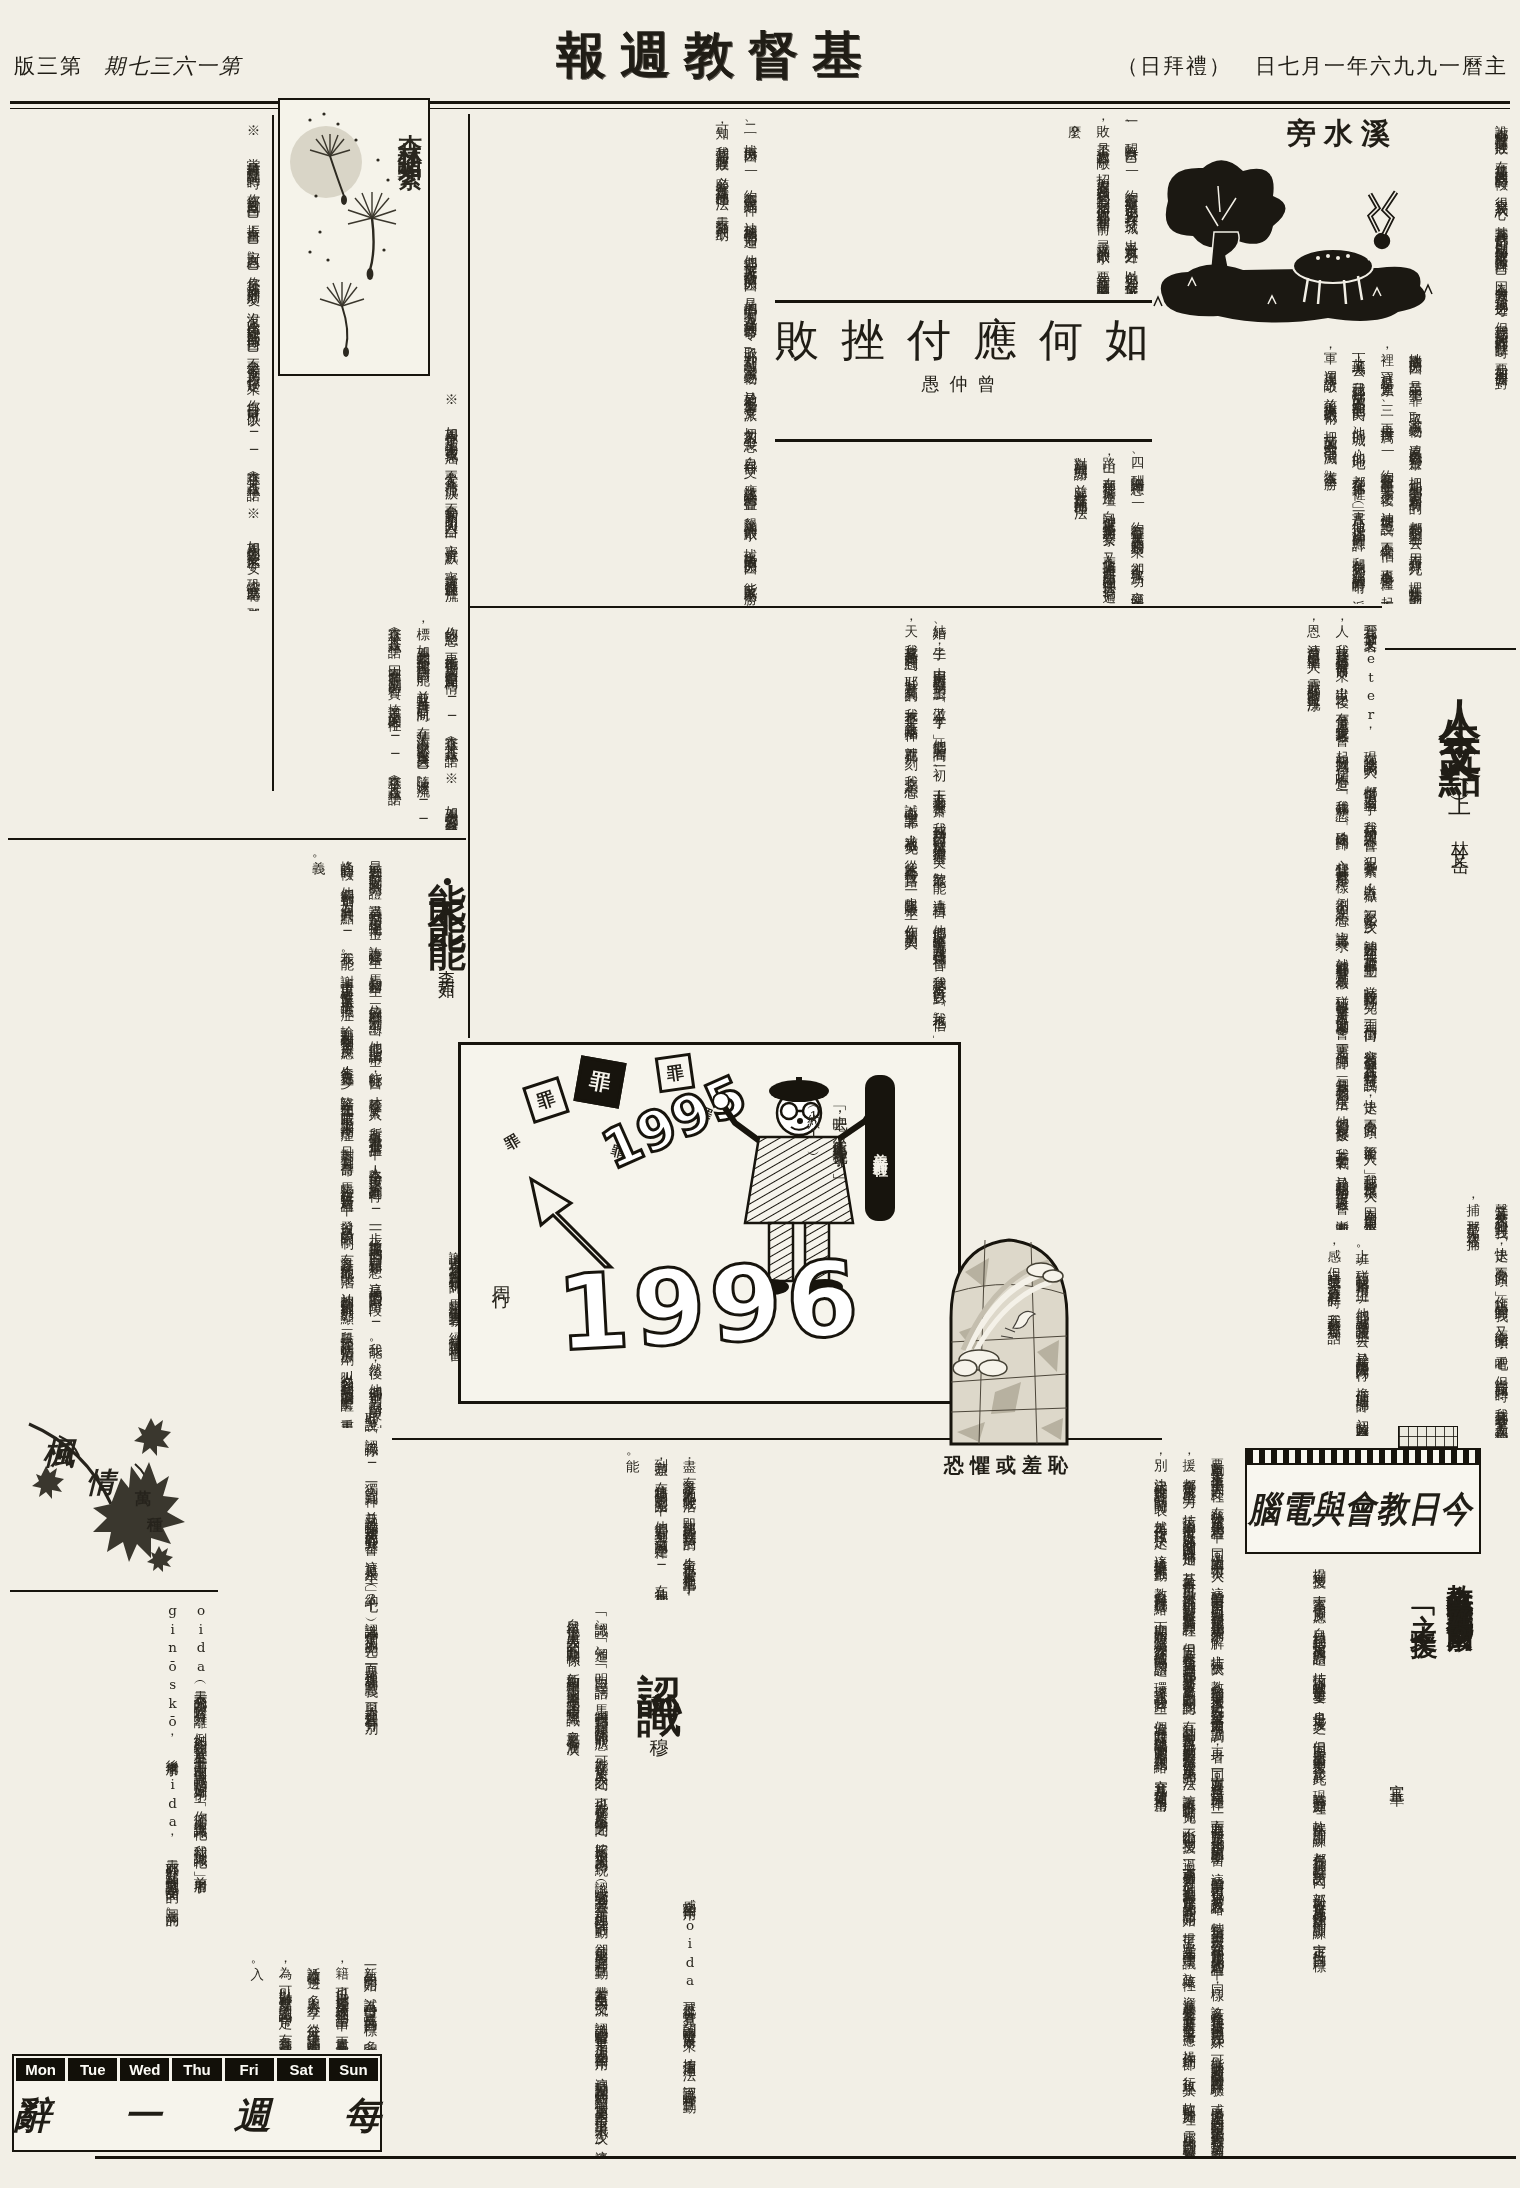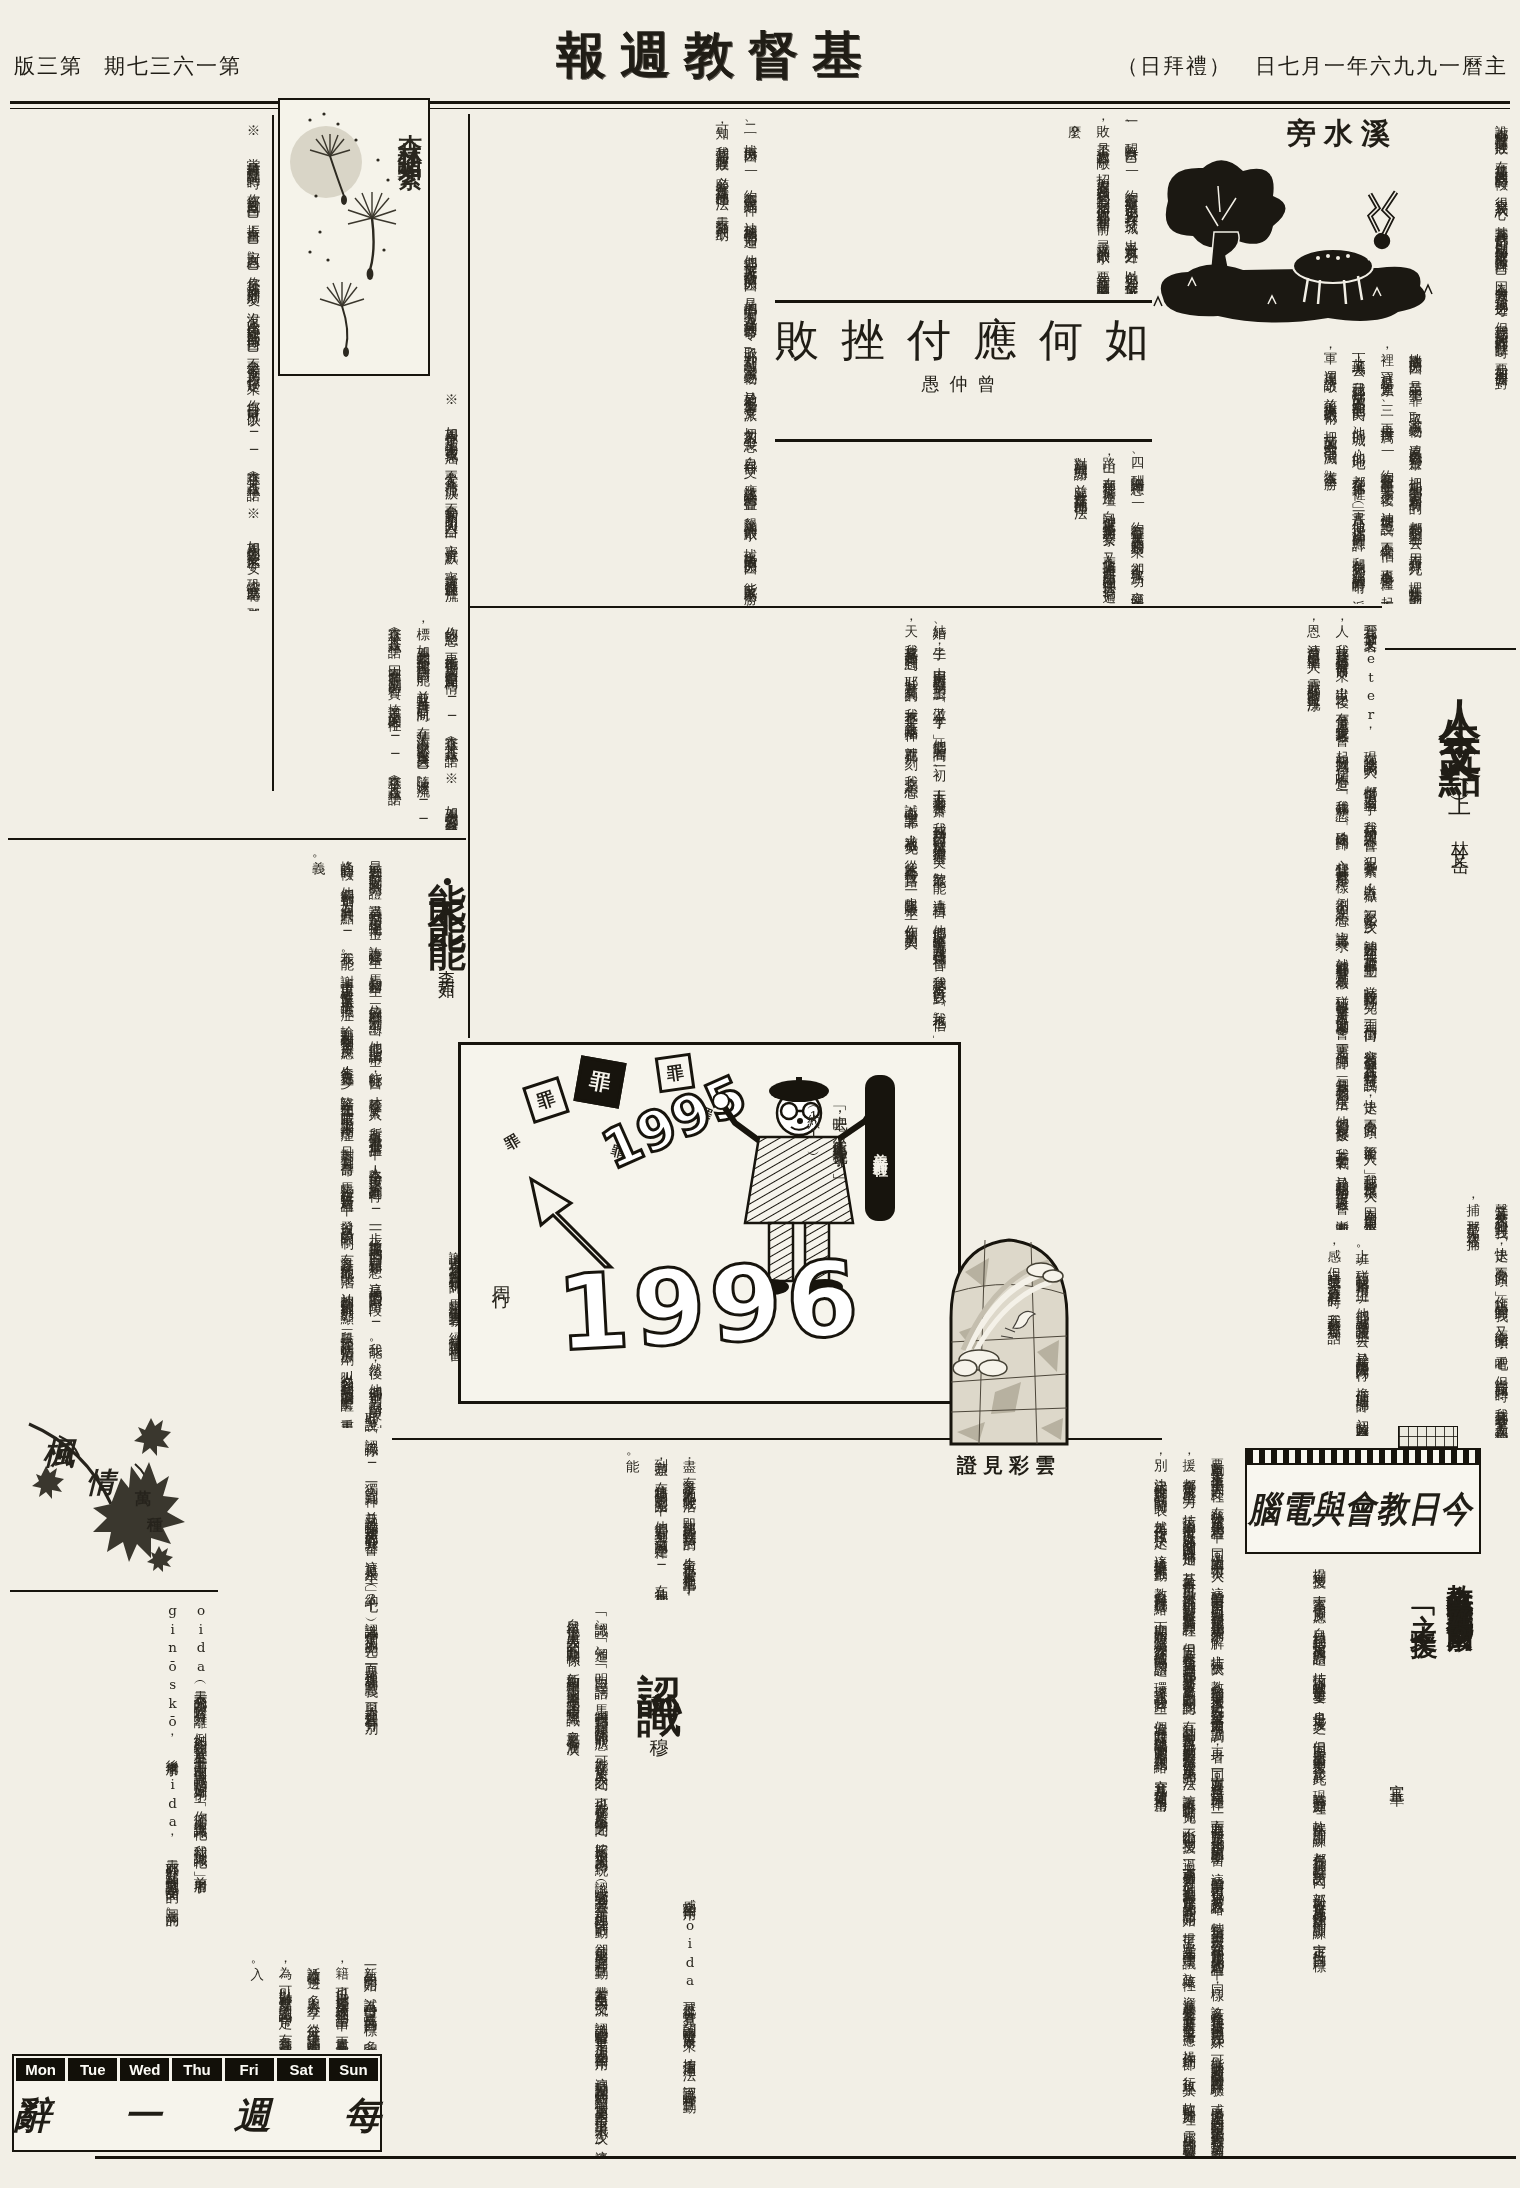--- a/index.html
+++ b/index.html
@@ -50,21 +50,21 @@
             font-family:"DejaVu Serif",serif;font-style:italic;white-space:nowrap;}
   .glasscap{position:absolute;font-size:20px;font-weight:bold;letter-spacing:6px;background:#f2efe6;text-align:center;}
   .xlogo{font-size:29px;font-weight:bold;letter-spacing:8px;white-space:nowrap;}
 </style>
 </head>
 <body>
 
 <div id="page">
 
   <div class="abs hdr" style="left:14px;top:52px;text-align:right;">版三第</div>
-  <div class="abs hdr" style="left:104px;top:52px;">期七三六一第</div>
+  <div class="abs hdr" style="left:104px;top:52px;font-style:italic;">期七三六一第</div>
   <div class="abs masthead" style="left:556px;top:22px;">報週教督基</div>
   <div class="abs hdr" style="right:12px;top:52px;">（日拜禮）　日七月一年六九九一曆主</div>
   <div class="hline" style="left:10px;top:101px;width:1500px;height:3px;"></div>
   <div class="hline" style="left:10px;top:108px;width:1500px;height:1px;"></div>
 
   <div class="abs xlogo" style="left:1287px;top:114px;">旁水溪</div>
   <svg class="abs" style="left:1148px;top:146px;" width="288" height="190" viewBox="0 0 288 190">
     <path d="M20,55 Q15,20 55,22 Q75,5 95,25 Q130,15 125,50 Q150,60 125,80 Q120,105 90,95 Q60,110 45,90 Q10,90 20,55 Z" fill="#1b1812"></path>
     <path d="M66,86 L60,150 L86,150 L78,110 Q95,100 90,86 Z" fill="#1b1812" stroke="#f2efe6" stroke-width="1.5"></path>
     <path d="M70,80 L58,60 M74,74 L88,52 M72,66 L70,40" stroke="#f2efe6" stroke-width="1.5" fill="none"></path>
@@ -251,21 +251,21 @@
     <g fill="#f6f3ea" stroke="#444034" stroke-width="1.5">
       <ellipse cx="34" cy="128" rx="20" ry="10"></ellipse>
         <ellipse cx="20" cy="136" rx="12" ry="8"></ellipse>
         <ellipse cx="48" cy="136" rx="14" ry="8"></ellipse>
       <ellipse cx="96" cy="38" rx="14" ry="7"></ellipse>
         <ellipse cx="108" cy="44" rx="10" ry="6"></ellipse>
     </g>
     <path d="M74,84 q8,-8 16,-2 q-6,2 -8,8 q-4,8 -14,6 q4,-6 6,-12" fill="#f6f3ea" stroke="#44403a" stroke-width="1.2"></path>
     <path d="M60,96 l10,4 M56,104 l12,2" stroke="#44403a" stroke-width="1.2"></path>
   </svg>
-  <div class="glasscap" style="left:938px;top:1452px;width:142px;">證見彩雲</div>
+  <div class="glasscap" style="left:938px;top:1452px;width:142px;">恐懼或羞恥</div>
 
   <div class="vtext" style="left:392px;top:1448px;width:312px;height:152px;">盡；有許多病人他不能救活，即使那些得到醫治的，生命也不是掌握在他手中。當生命去到盡頭，在這種限制的光景中，他們看到亙古不滅的定律──在神凡事都能。</div>
   <div class="vhead" style="left:620px;top:1638px;width:70px;height:250px;">
     <span style="font-size:44px;font-weight:bold;letter-spacing:18px;">認識</span>
     <span style="font-size:19px;margin-top:30px;">穆</span>
   </div>
   <div class="vtext" style="left:388px;top:1608px;width:228px;height:548px;">「認識」、「知道」、「明白」等詞語，馬上叫我們聯想一種關係的狀態，可能存在於人與人之間，也可能存在於人與事物之間。按照希伯來人的傳統，認識（或者知識）並不是一種純理性的活動，卻是兩者之間一種互動、帶着有生命的交流。認識的過程中更是加上了感官的作用，這個動詞在舊約聖經一個重要的字根上出現了不少次，這種認識活動自然也注重人與人之間的互動關係。新約聖經用了兩個希臘文詞語表達認識，意思各有層次。</div>
   <div class="vtext" style="left:612px;top:1888px;width:92px;height:268px;">感官的作用，oida就是從「看見」一詞的字根發展而來，按這個用法，認識是一種互動。</div>
   <div class="vtext" style="left:222px;top:1402px;width:164px;height:548px;">耶穌說：「認識你──獨一的真神，並且認識你所差來的耶穌基督，這就是永生。」（約十七3）認識神不是個人的光芒，而是一種進程的意義，與另一種進程有分別。</div>
 

